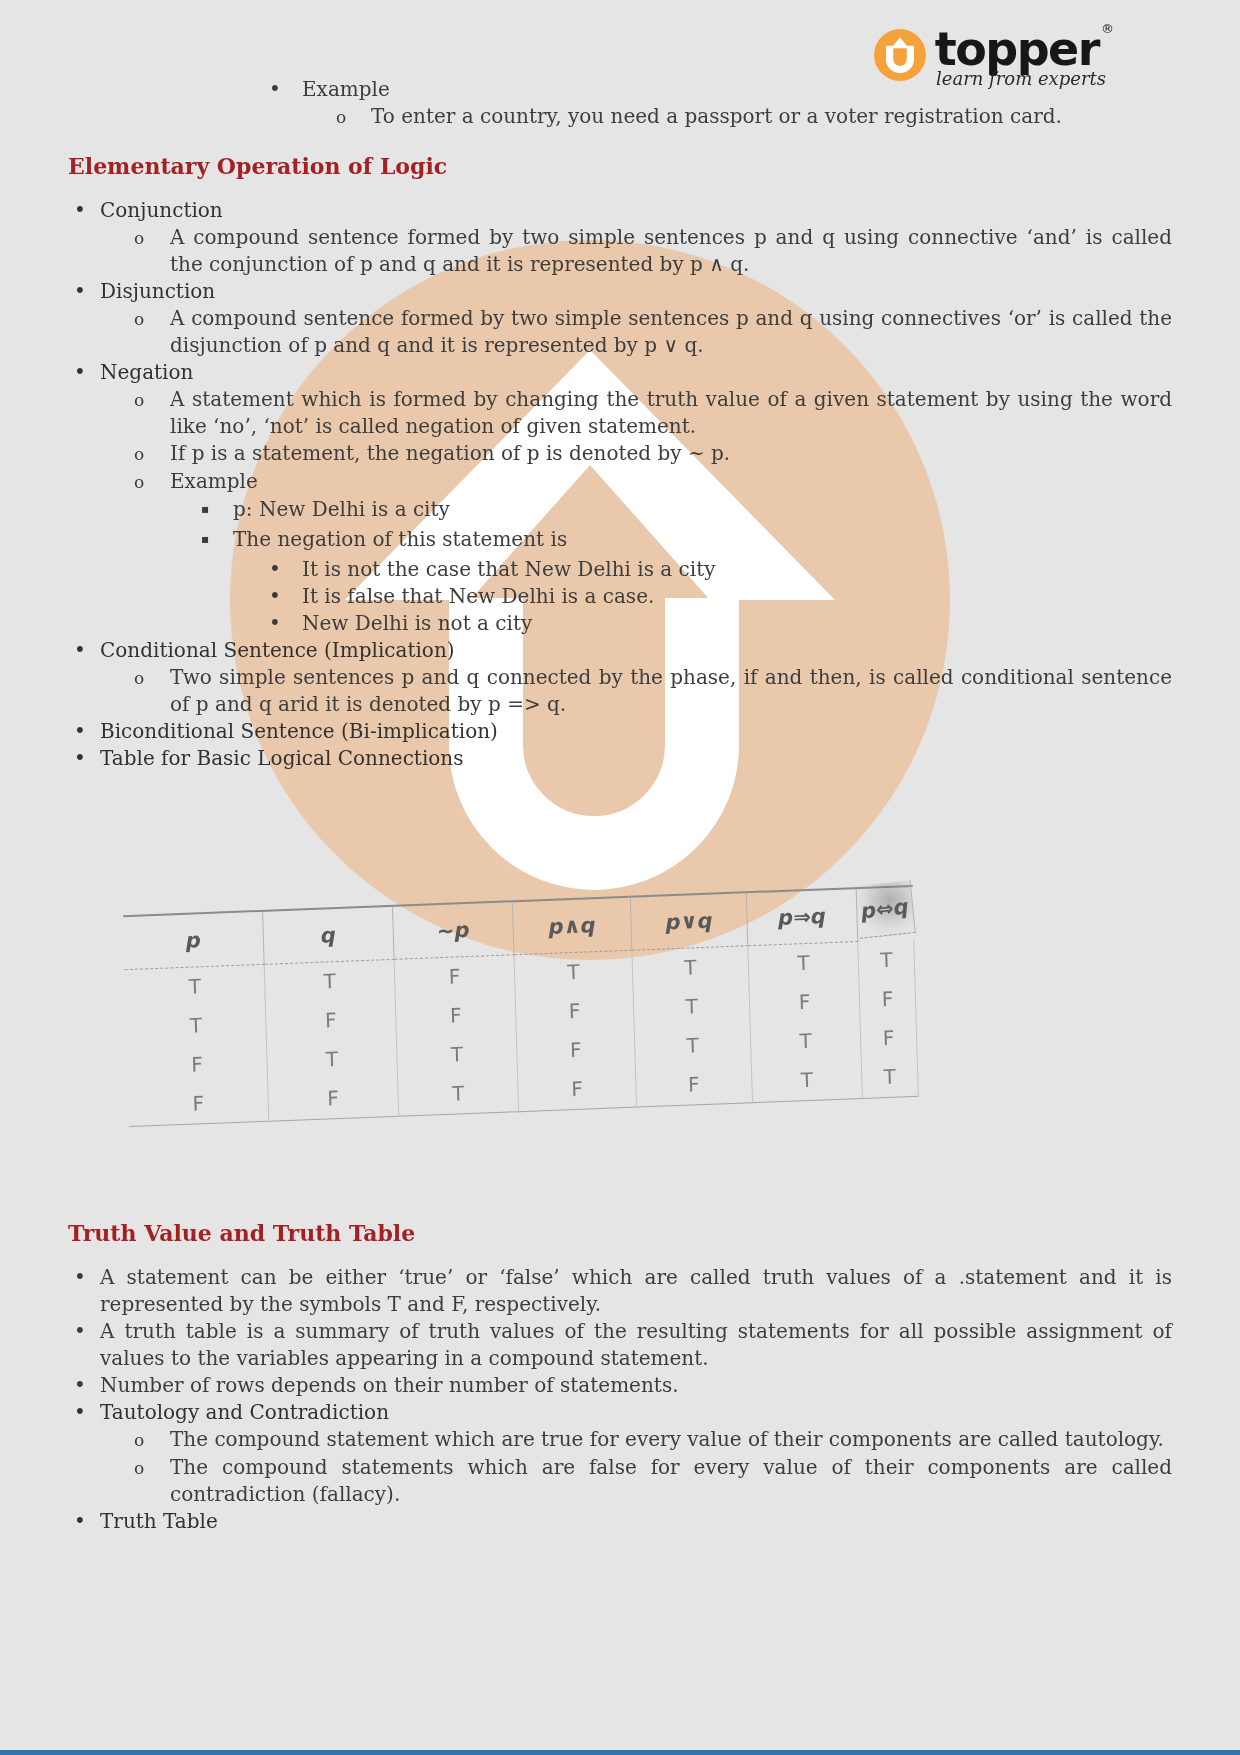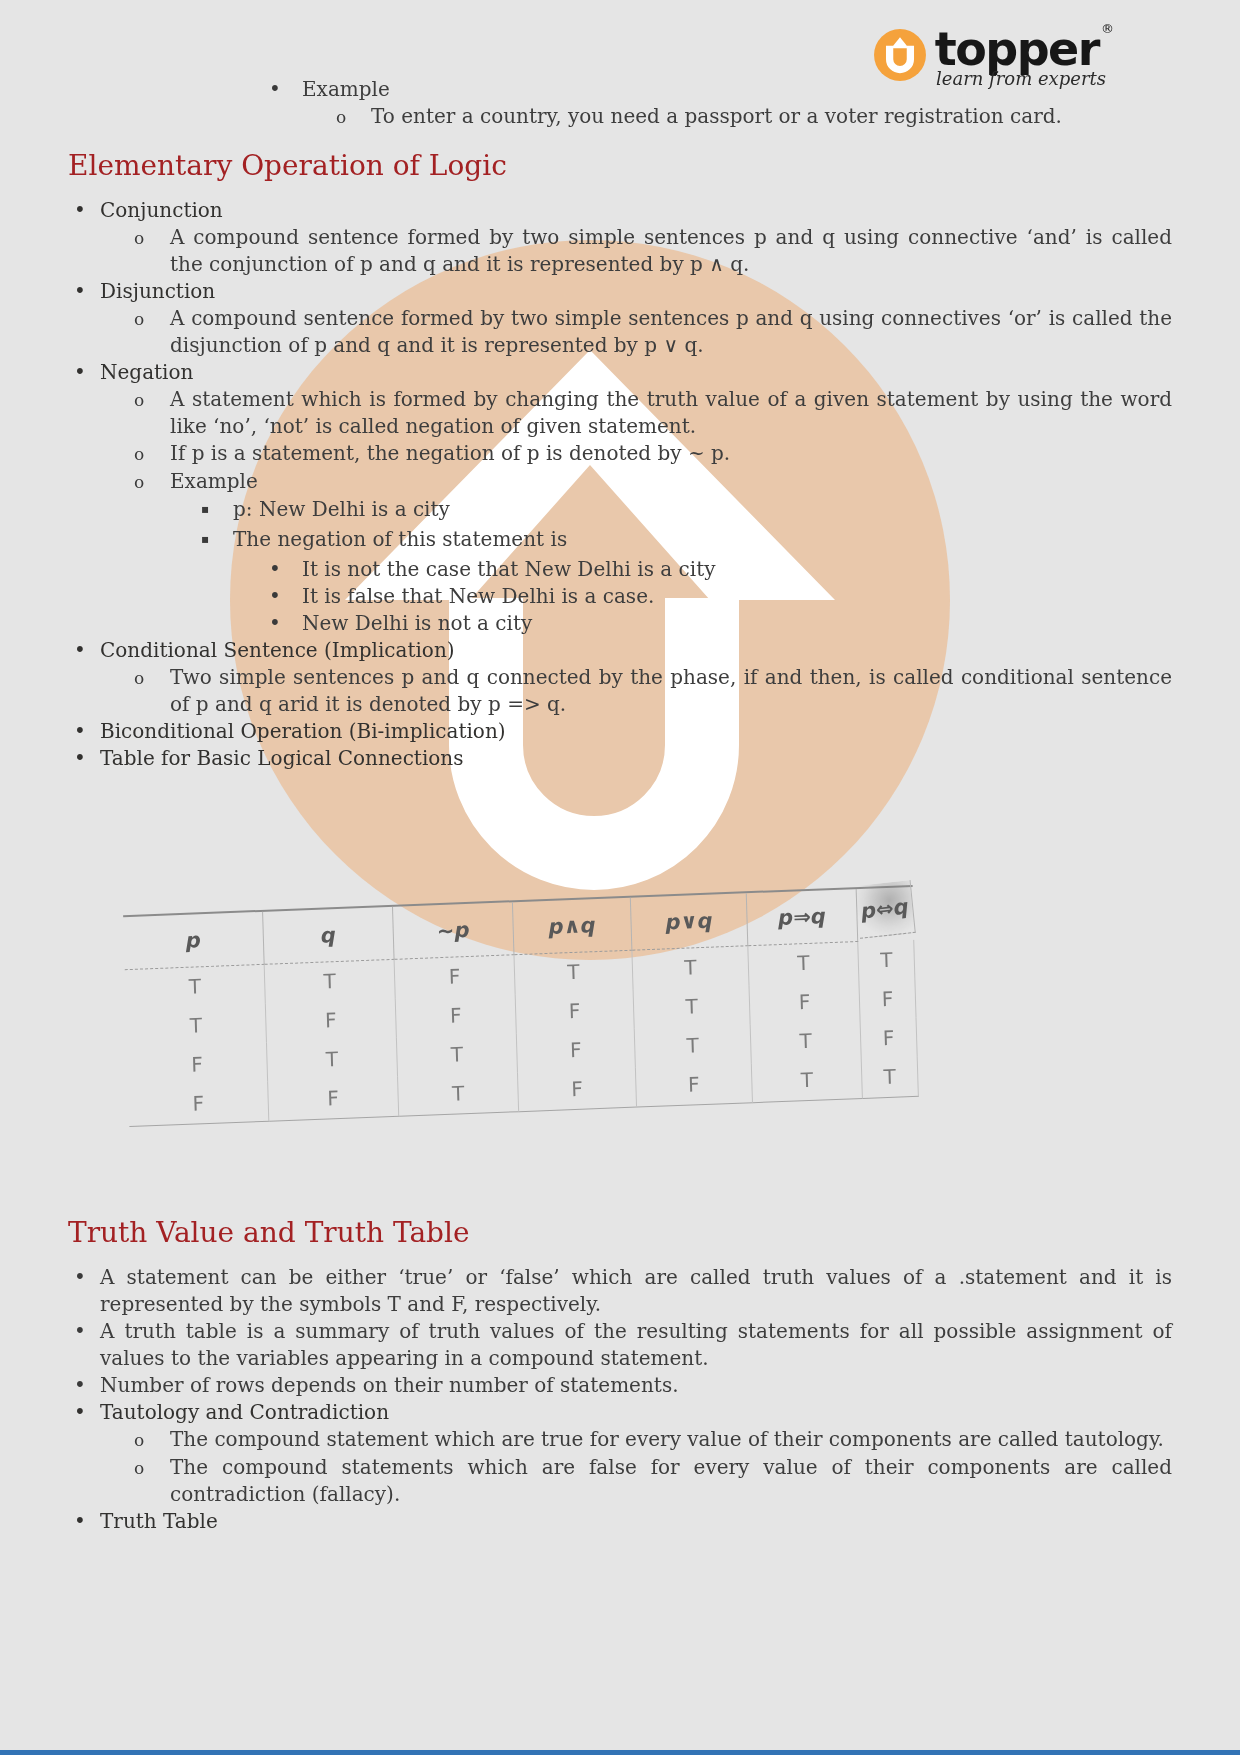--- a/index.html
+++ b/index.html
@@ -15,21 +15,21 @@
   .reg{font-family:"DejaVu Sans",sans-serif;font-size:13px;color:#171717;vertical-align:top;
        position:relative;top:-4px;left:2px;}
   .tagline{font-family:"DejaVu Serif",serif;font-style:italic;font-size:18px;color:#2b2b2b;
            text-align:right;margin-top:-2px;padding-right:6px;}
 
   
   .wm{position:absolute;left:205px;top:215px;width:770px;height:770px;z-index:0;}
 
   
   .content{position:relative;z-index:1;padding:76px 68px 0 68px;font-size:20px;line-height:27px;}
-  .h-red{font-size:28px;line-height:30px;font-weight:400;color:#a32123;margin:20px 0 16px 0;}
+  .h-red{font-size:22px;line-height:30px;font-weight:700;color:#a32123;margin:20px 0 16px 0;}
   .h-truth{margin-top:106px;}
 
   .li{display:flex;}
   .mk{flex:none;color:#3a3a3a;}
   .tx{flex:1;}
   .j .tx{text-align:justify;}
   .b .tx,.b .mk{font-weight:400;color:#32312f;}
 
   .l1 .mk{margin-left:6px;width:26px;}
   .l2 .mk{margin-left:66px;width:36px;}
@@ -150,21 +150,21 @@
     <div class="li l1 b">
         <span class="mk mk-d"></span>
         <div class="tx">Conditional Sentence (Implication)</div>
       </div>
     <div class="li l2 j">
         <span class="mk mk-o"></span>
         <div class="tx">Two simple sentences p and q connected by the phase, if and then, is called conditional sentence of p and q arid it is denoted by p =&gt; q.</div>
       </div>
     <div class="li l1 b">
         <span class="mk mk-d"></span>
-        <div class="tx">Biconditional Operation (Bi-implication)</div>
+        <div class="tx">Biconditional Sentence (Bi-implication)</div>
       </div>
     <div class="li l1 b">
         <span class="mk mk-d"></span>
         <div class="tx">Table for Basic Logical Connections</div>
       </div>
 
     <div class="scanwrap">
       <div class="tb">
         <span class="hc">p</span>
         <span class="hc">q</span>

